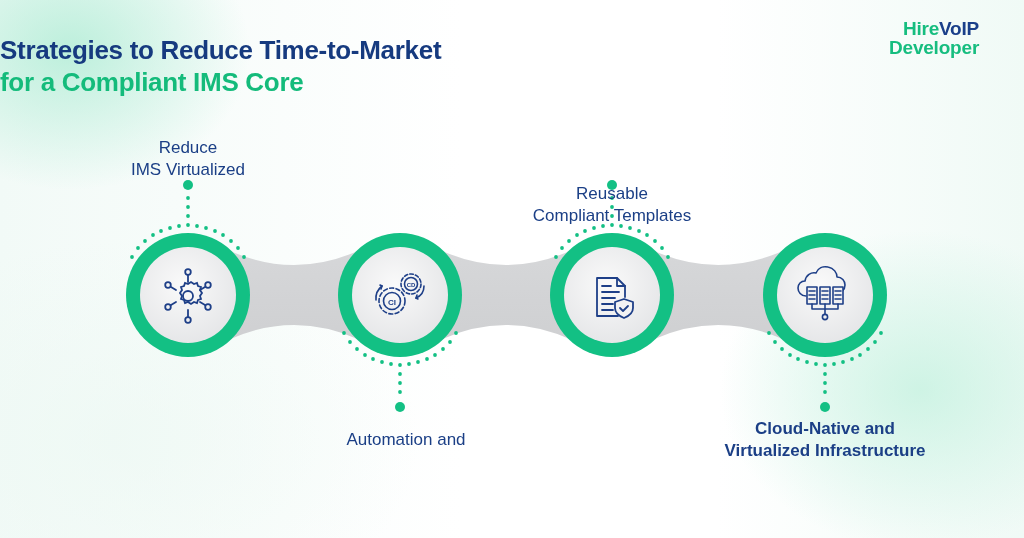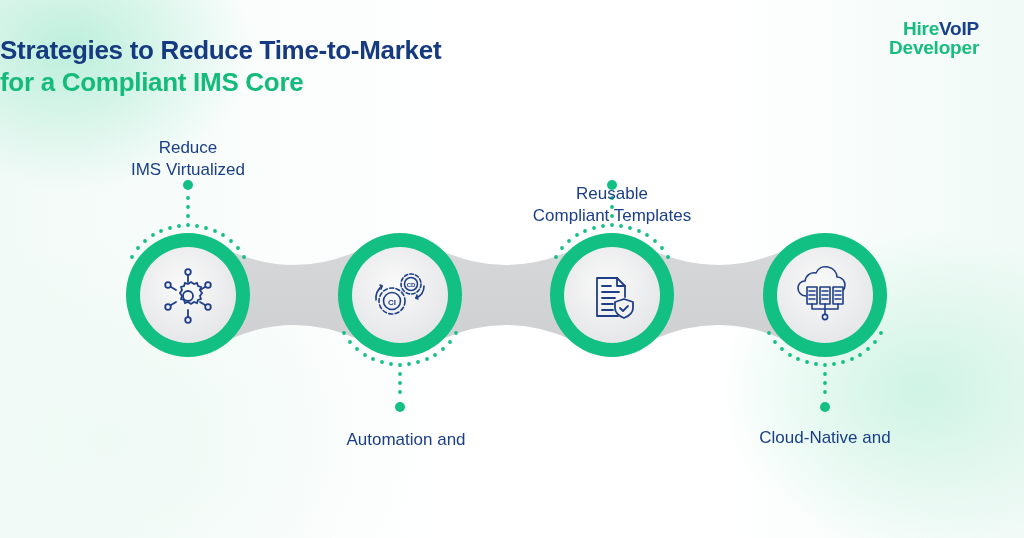--- a/index.html
+++ b/index.html
@@ -242,15 +242,16 @@
 
 <div class="label" style="left:296px; top:429px; width:220px;">
   <div>Automation and</div>
 </div>
 
 <div class="label" style="left:482px; top:153px; width:260px;margin-top:30px;">
   <div>Reusable</div>
   <div>Compliant Templates</div>
 </div>
 
-<div class="label" style="left:695px; top:427px; width:260px;">
+<div class="label" style="left:695px; top:418px; width:260px;font-weight:bold;">
   <div>Cloud-Native and</div>
+  <div>Virtualized Infrastructure</div>
 </div>
 
 </body></html>

